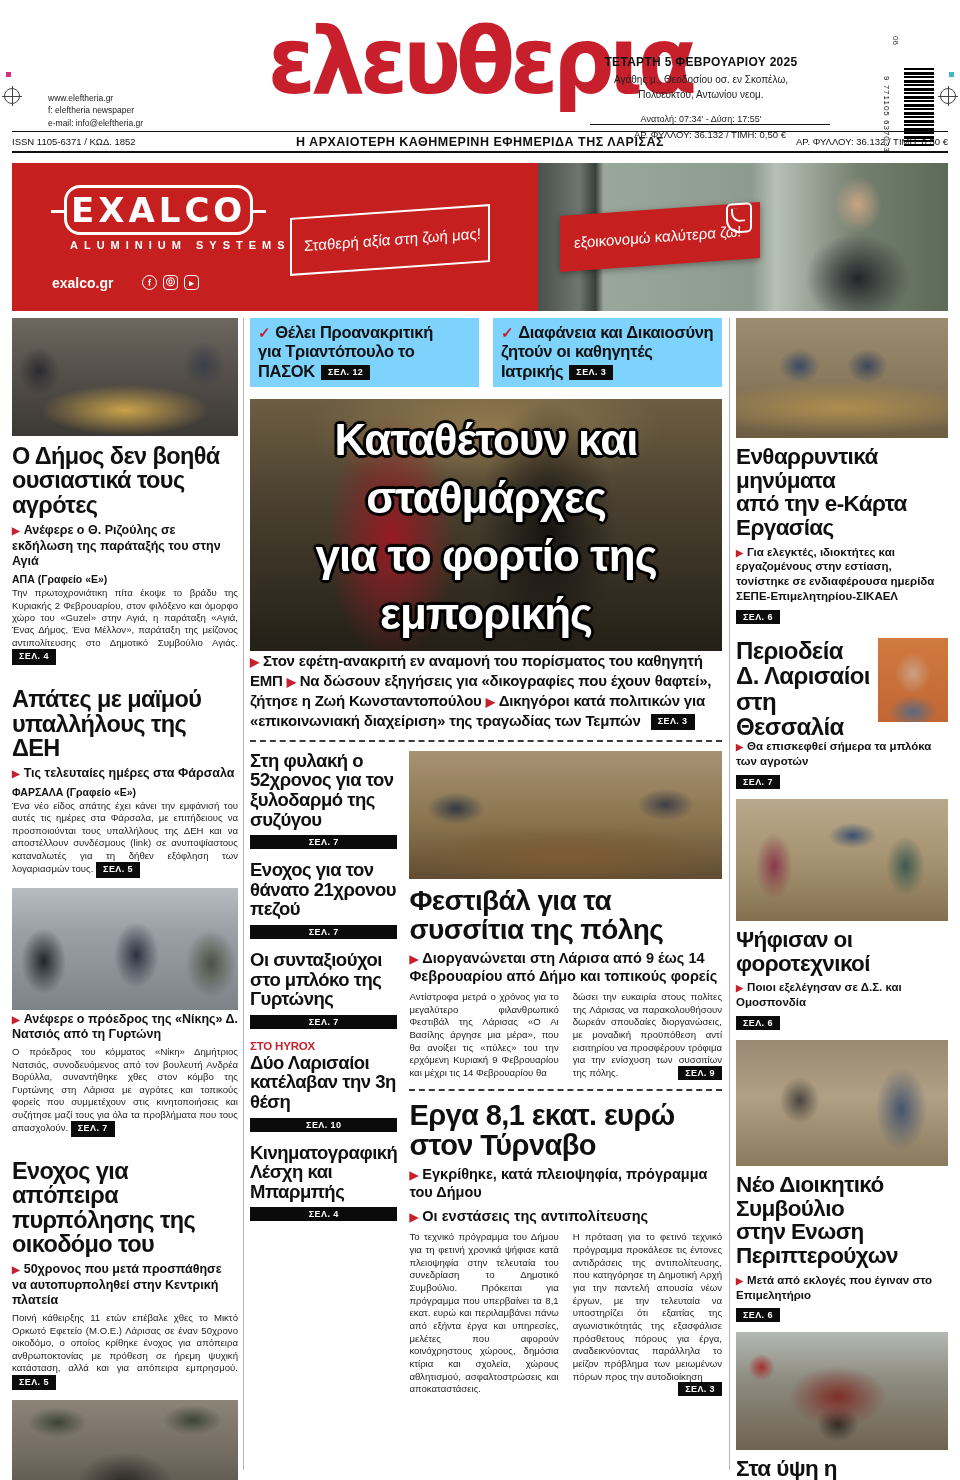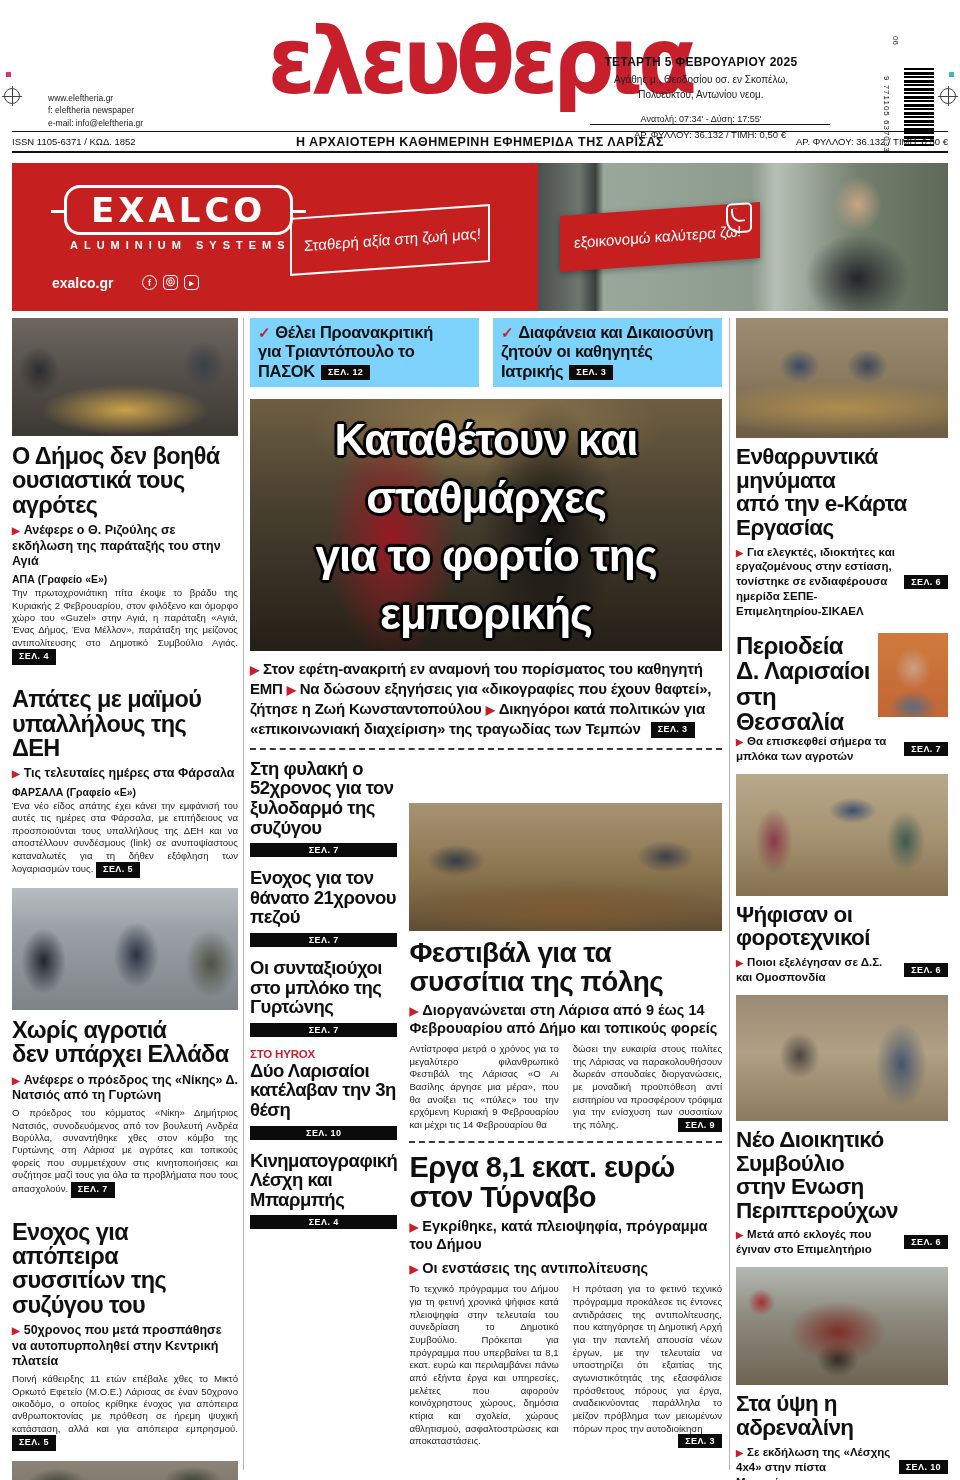--- a/index.html
+++ b/index.html
@@ -41,21 +41,21 @@
   .divider-row .issn{font-size:9.5px;flex:0 0 215px;}
   .divider-row .tagline{flex:1;text-align:center;font-weight:bold;font-size:12.5px;letter-spacing:.5px;}
   .divider-row .issue2{flex:0 0 215px;text-align:right;font-size:9.5px;}
   
   .ad{position:absolute;left:12px;right:12px;top:163px;height:148px;background:#c5201f;overflow:hidden;}
   .ad-photo{position:absolute;right:0;top:0;width:410px;height:148px;
     background:
       radial-gradient(34px 40px at 78% 28%,#c9a585 0%,rgba(201,165,133,0) 70%),
       radial-gradient(70px 60px at 78% 78%,#23252a 0%,rgba(35,37,42,0) 75%),
       linear-gradient(90deg,#4b4f4d 0%,#6d766f 10%,#3a3f3d 14%,#9aa79b 16%,#8d9a8e 52%,#b7c0b6 58%,#74806f 78%,#5d6a58 100%);}
-  .ad-logo{position:absolute;left:52px;top:22px;border:3px solid #fff;border-radius:16px;padding:2px 24px;
+  .ad-logo{position:absolute;left:52px;top:22px;border:3px solid #fff;border-radius:16px;padding:2px 4px;
     color:#fff;font-weight:bold;font-size:34px;letter-spacing:4px;font-family:"DejaVu Sans",sans-serif;}
   .ad-logo::before,.ad-logo::after{content:"";position:absolute;top:50%;width:14px;height:3px;background:#fff;}
   .ad-logo::before{left:-16px;} .ad-logo::after{right:-16px;}
   .ad-sub{position:absolute;left:58px;top:76px;color:#fff;font-size:11px;letter-spacing:6px;font-weight:bold;}
   .ad-slogan1{position:absolute;left:278px;top:48px;width:200px;height:58px;border:2px solid #fff;
     transform:skewY(-4deg);display:flex;align-items:center;padding-left:12px;color:#fff;font-size:15px;line-height:1.25;}
   .ad-slogan2{position:absolute;left:548px;top:46px;width:200px;height:56px;background:#c5201f;
     transform:skewY(-4deg);display:flex;align-items:center;padding-left:14px;color:#fff;font-size:15px;line-height:1.25;box-shadow:0 2px 6px rgba(0,0,0,.35);}
   .energy-icon{position:absolute;left:714px;top:40px;width:26px;height:30px;border:2.5px solid #fff;border-radius:5px 5px 5px 14px;transform:skewY(-4deg);}
   .energy-icon::before{content:"";position:absolute;left:3px;top:3px;width:12px;height:12px;border-bottom:2.5px solid #fff;border-left:2.5px solid #fff;border-radius:0 0 0 10px;}
@@ -129,40 +129,40 @@
   .gap6{height:6px;} .gap10{height:10px;} .gap14{height:14px;}
   
   .strips{display:flex;gap:14px;margin-bottom:12px;}
   .strip{flex:1;background:#7dd3fc;padding:5px 8px 6px;font-weight:bold;font-size:16.5px;line-height:1.18;letter-spacing:-.3px;position:relative;}
   .strip .check{color:var(--red);margin-right:5px;font-size:15px;}
   .strip .pagebox{margin-left:6px;vertical-align:2px;}
   
   .lead-hl{position:absolute;left:0;right:0;bottom:8px;text-align:center;color:#fff;font-weight:bold;
     font-size:44px;letter-spacing:-1px;line-height:1.32;
     text-shadow:2px 2px 0 #000,-2px 2px 0 #000,2px -2px 0 #000,-2px -2px 0 #000,0 3px 1px #000,3px 0 1px #000,-3px 0 1px #000,0 -3px 1px #000;}
-  .lead-bullets{margin-top:8px;font-size:15px;font-weight:600;line-height:1.32;position:relative;letter-spacing:-.2px;}
+  .lead-bullets{font-size:15px;font-weight:600;line-height:1.32;position:relative;letter-spacing:-.2px;}
   .lead-bullets .pagebox{margin-left:6px;vertical-align:2px;}
   .dashsep{border-top:2px dashed #3a3a3a;margin:9px 0;}
   
   .center-split{display:flex;gap:12px;}
   .briefs{flex:0 0 104px;}
   .brief-title{font-weight:bold;font-size:18.5px;line-height:1.06;letter-spacing:-.5px;margin-bottom:6px;}
   .brief-bar{background:#0b0b0b;color:#fff;font-weight:bold;font-size:9px;text-align:center;padding:2px 0;margin-bottom:11px;letter-spacing:.4px;}
   .brief-kicker{color:var(--red);font-weight:bold;font-size:11.5px;margin-bottom:1px;letter-spacing:-.2px;}
-  .cmid{flex:1;min-width:0;margin-top:44px;}
+  .cmid{flex:1;min-width:0;}
   .hl-29{font-size:28px;margin:7px 0 5px;}
   .hl-30{font-size:29px;margin:7px 0 5px;}
   .sub-15{font-size:14.5px;font-weight:600;line-height:1.25;margin:2px 0 6px;}
   .twocol{display:flex;gap:14px;}
   .twocol .bc{flex:1;font-size:9.6px;line-height:1.32;text-align:justify;color:#1c1c1c;}
   .twocol-wrap{position:relative;}
   .twocol-wrap .pagebox{position:absolute;right:0;bottom:0;}
   
   .r-hl{font-weight:bold;font-size:22.5px;letter-spacing:-.6px;line-height:1.05;margin:7px 0 5px;}
-  .r-sub{display:flex;gap:6px;align-items:center;margin-bottom:4px;}
+  .r-sub{display:flex;gap:6px;align-items:flex-start;margin-bottom:4px;flex-direction:column;}
   .r-sub .t{flex:1;font-size:11.5px;font-weight:600;line-height:1.3;}
   .r-sub .pagebox{display:flex;align-items:center;}
   .period-row{display:flex;gap:8px;margin-top:14px;}
   .period-row .r-hl{font-size:24px;margin:0;}
 </style>
 </head>
 <body>
 
 <div class="regmark reg-l"></div>
 <div class="regmark reg-r"></div>
@@ -238,33 +238,30 @@
       <span>υπαλλήλους της ΔΕΗ</span></h2>
     <p class="sub"><span class="arr">▶</span><span>Τις τελευταίες ημέρες στα Φάρσαλα</span></p>
     <p class="byline">ΦΑΡΣΑΛΑ (Γραφείο «Ε»)</p>
     <p class="body"><span>Ένα νέο είδος απάτης έχει κάνει την εμφάνισή του αυτές τις ημέρες στα Φάρσαλα, με επιτήδειους να προσποιούνται τους υπαλλήλους της ΔΕΗ και να αποστέλλουν συνδέσμους (link) σε ανυποψίαστους καταναλωτές για τη δήθεν εξόφληση των λογαριασμών τους.</span> <span class="pagebox">ΣΕΛ. 5</span></p>
   </div>
 
   <div class="gap10"></div>
   <div class="ph ph-road"></div>
 
   <div>
-    <h2 class="hl hl-23">
-      <span>Χωρίς αγροτιά</span><br>
-      <span>δεν υπάρχει Ελλάδα</span></h2>
     <p class="sub"><span class="arr">▶</span><span>Ανέφερε ο πρόεδρος της «Νίκης» Δ. Νατσιός από τη Γυρτώνη</span></p>
     <p class="body"><span>Ο πρόεδρος του κόμματος «Νίκη» Δημήτριος Νατσιός, συνοδευόμενος από τον βουλευτή Ανδρέα Βορύλλα, συναντήθηκε χθες στον κόμβο της Γυρτώνης στη Λάρισα με αγρότες και τοπικούς φορείς που συμμετέχουν στις κινητοποιήσεις και συζήτησε μαζί τους για όλα τα προβλήματα που τους απασχολούν.</span> <span class="pagebox">ΣΕΛ. 7</span></p>
   </div>
 
   <div class="gap14"></div>
 
   <div>
     <h2 class="hl hl-23">
       <span>Ενοχος για απόπειρα</span><br>
-      <span>συσσιτίων της συζύγου του</span></h2>
+      <span>πυρπόλησης της οικοδόμο του</span></h2>
     <p class="sub"><span class="arr">▶</span><span>50χρονος που μετά προσπάθησε να αυτοπυρποληθεί στην Κεντρική πλατεία</span></p>
     <p class="body"><span>Ποινή κάθειρξης 11 ετών επέβαλε χθες το Μικτό Ορκωτό Εφετείο (Μ.Ο.Ε.) Λάρισας σε έναν 50χρονο οικοδόμο, ο οποίος κρίθηκε ένοχος για απόπειρα ανθρωποκτονίας με πρόθεση σε ήρεμη ψυχική κατάσταση, αλλά και για απόπειρα εμπρησμού.</span> <span class="pagebox">ΣΕΛ. 5</span></p>
   </div>
 
   <div class="gap10"></div>
   <div class="ph ph-wheel"></div>
 
 </div>
 
 <div class="col-center">

